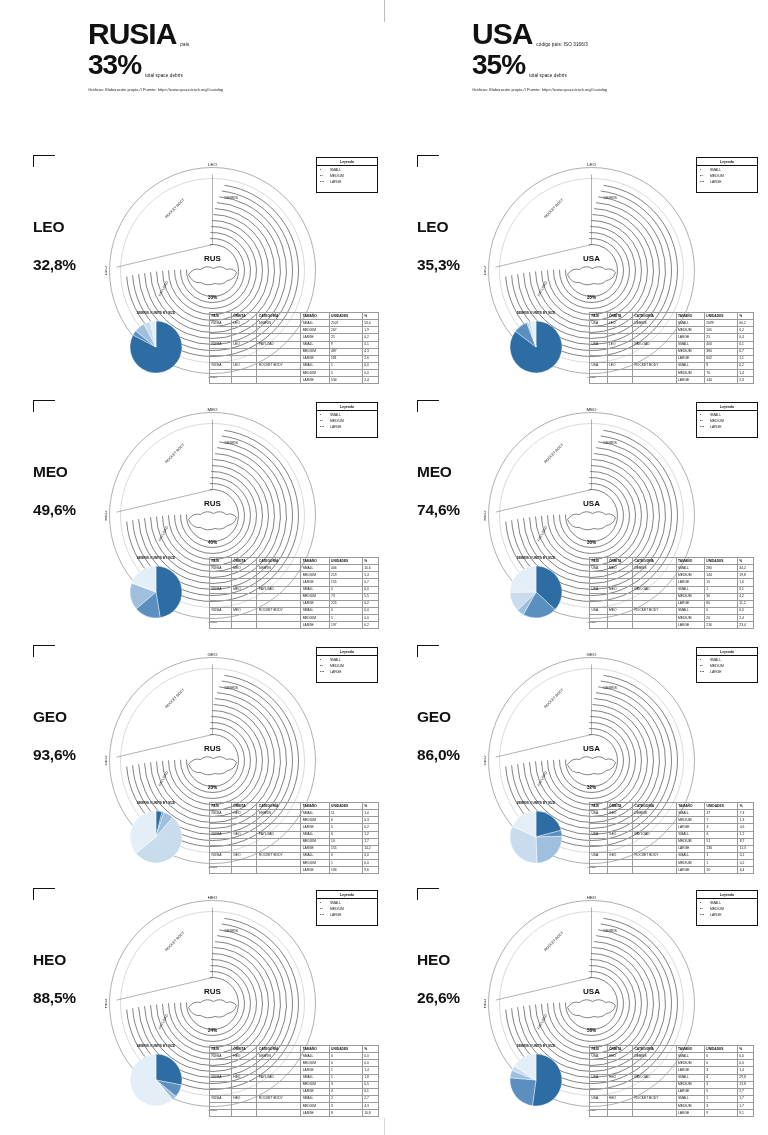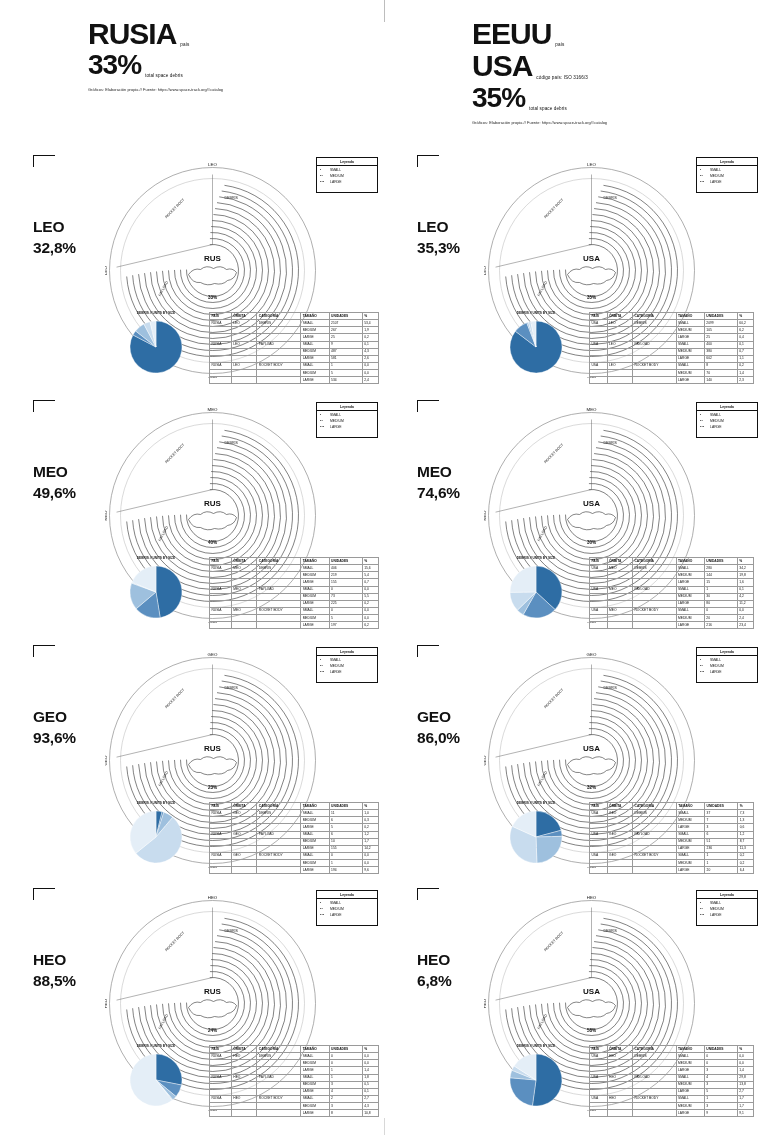--- a/index.html
+++ b/index.html
@@ -30,21 +30,21 @@
   .hdr-sub { font-size:4.6px; font-weight:500; letter-spacing:.1px; padding-bottom:3px; white-space:nowrap; }
   .hdr-pct { font-size:28px; font-weight:700; letter-spacing:-1px; line-height:1.1; }
   .hdr-source { font-size:3.9px; margin-top:6px; letter-spacing:.05px; color:#222; }
 
   
   .section { position:absolute; width:384px; height:244px; }
   .corner { position:absolute; left:33px; top:0; width:22px; height:1px; background:#111; }
   .corner:after { content:""; position:absolute; left:0; top:0; width:1px; height:12px; background:#111; }
 
   .sec-label { position:absolute; left:33px; top:62px; font-size:15.5px; font-weight:700; line-height:1.35; letter-spacing:-.2px; }
-  .sec-label .pct { display:block; }
+  .sec-label .pct { display:block;margin-top:17px; }
 
   
   .radial { position:absolute; left:105px; top:8px; width:215px; height:215px; }
   .radial svg { display:block; }
 
   
   .legend { position:absolute; left:316px; top:2px; width:62px; height:36px; border:.6px solid #111; background:#fff; }
   .legend-title { font-size:3.4px; text-align:center; padding-top:2px; font-weight:600; border-bottom:.6px solid #111; padding-bottom:1px; }
   .legend-items { padding:2px 3px; }
   .legend-item { display:flex; align-items:center; gap:2px; font-size:3.4px; line-height:1.75; }
@@ -685,24 +685,20 @@
                   <td class="num">10,8</td>
                 </tr>
               </tbody>
             </table>
           </div>
         </div>
       </div>
       <div class="col right">
         <div class="hdr">
           <div class="hdr-row">
-            <div class="hdr-big">EEUU</div>
-            <div class="hdr-sub">país</div>
-          </div>
-          <div class="hdr-row">
             <div class="hdr-big">USA</div>
             <div class="hdr-sub">código país: ISO 3166/3</div>
           </div>
           <div class="hdr-row">
             <div class="hdr-pct">35%</div>
             <div class="hdr-sub">total space debris</div>
           </div>
           <div class="hdr-source">Gráficos: Elaboración propia // Fuente: https://www.space-track.org/#catalog</div>
         </div>
         <div class="section" style="top: 155px;">
@@ -1150,21 +1146,21 @@
                   <td>LARGE</td>
                   <td class="num">20</td>
                   <td class="num">6,4</td>
                 </tr>
               </tbody>
             </table>
           </div>
         </div>
         <div class="section" style="top: 888px;">
           <div class="corner"></div>
-          <div class="sec-label"><span>HEO</span><span class="pct">6,8%</span></div>
+          <div class="sec-label"><span>HEO</span><span class="pct">26,6%</span></div>
           <div class="radial">
             <svg width="215" height="215" viewBox="0 0 215 215">
               <circle cx="107.5" cy="107.5" r="103" fill="none" stroke="#8d8d8d" stroke-width="0.7"></circle>
               <circle cx="107.5" cy="107.5" r="92" fill="none" stroke="#b5b5b5" stroke-width="0.5"></circle>
               <path d="M 104.78225995504101 81.6424307204249 A 26 26 0 1 1 81.51583849750351 106.59261308573498" fill="none" stroke="#1a1a1a" stroke-width="0.55"></path>
               <path d="M 104.93363442147651 75.60307588940009 A 32 32 0 1 1 75.50955232700214 106.71817029911512" fill="none" stroke="#1a1a1a" stroke-width="0.55"></path>
               <path d="M 105.37878281025978 69.55925096108473 A 38 38 0 1 1 69.50370408764644 106.96943714711249" fill="none" stroke="#1a1a1a" stroke-width="0.55"></path>
               <path d="M 106.11792660056236 63.52171134390781 A 44 44 0 1 1 63.50026806305722 107.34641133773017" fill="none" stroke="#1a1a1a" stroke-width="0.55"></path>
               <path d="M 107.15093698510192 57.501218464730265 A 50 50 0 1 1 57.501218464730265 107.84906301489806" fill="none" stroke="#1a1a1a" stroke-width="0.55"></path>
               <path d="M 108.47733476048786 51.50852907124209 A 56 56 0 1 1 51.50852907124209 108.47733476048788" fill="none" stroke="#1a1a1a" stroke-width="0.55"></path>

